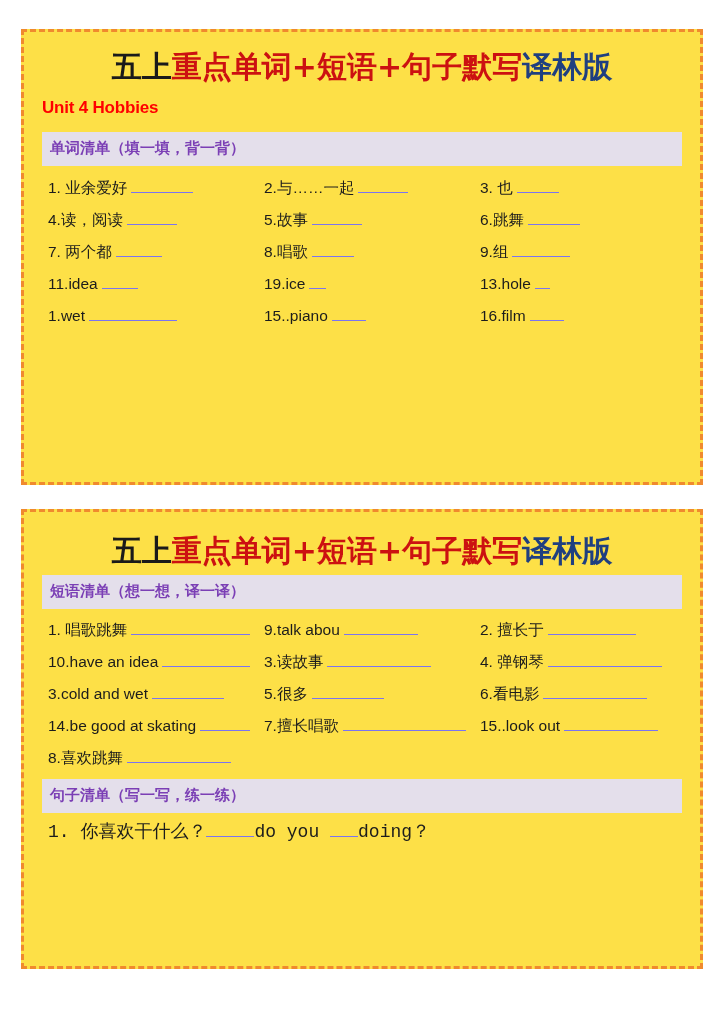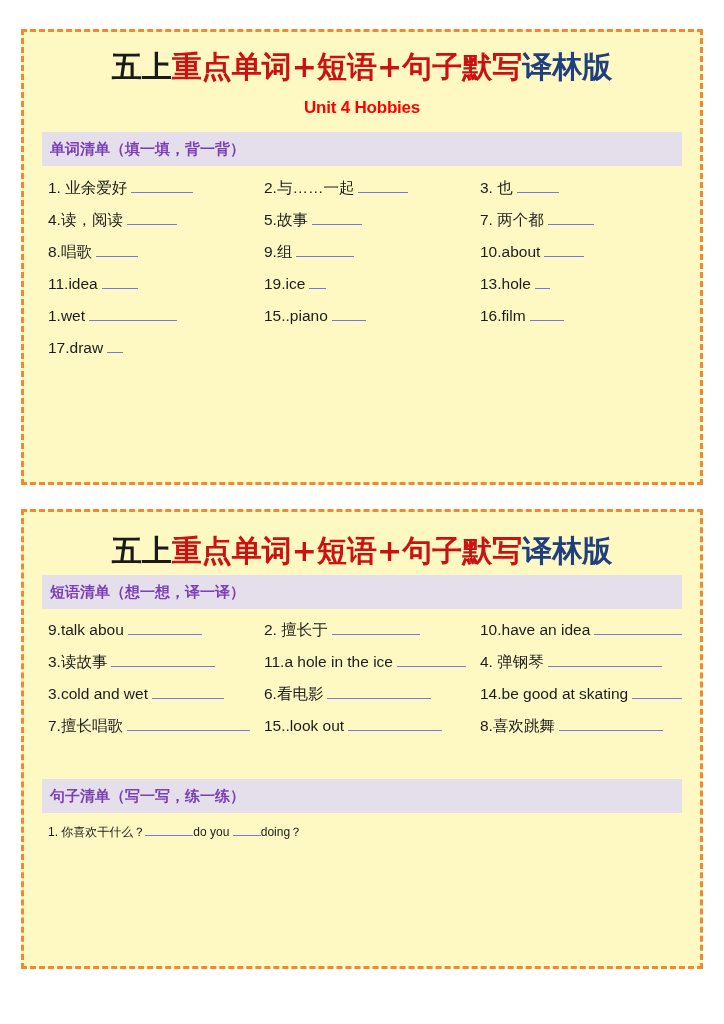--- a/index.html
+++ b/index.html
@@ -22,21 +22,21 @@
     background: #ffffff;
   }
 
   
   .panel {
     position: absolute;
     left: 21px;
     width: 682px;
     box-sizing: border-box;
     border: 3px dashed #f08a2e;
-    background: #fef9c3;
+    background: #fde047;
   }
   .panel--words {
     top: 29px;
     height: 456px;
   }
   .panel--phrases {
     top: 509px;
     height: 460px;
   }
 
@@ -60,39 +60,38 @@
     margin: 0;
   }
   .panel--words .headline { padding-top: 16px; }
   .panel--phrases .headline { padding-top: 20px; }
 
   .headline .seg-dark  { color: #1a1a1a; }
   .headline .seg-red   { color: #cc1111; }
   .headline .seg-blue  { color: #1f3f80; }
 
   .unit-line {
-    text-align: center;
     color: #ff0000;
     font-weight: bold;
     font-size: 17px;
     letter-spacing: -0.2px;
     margin: 12px 0 0 0;
     font-family: "Liberation Sans", sans-serif;
   }
 
   
   .section-band {
     background: #e4dfeb;
     color: #7b3fb5;
     font-weight: bold;
     font-size: 15px;
     line-height: 1;
     padding: 9px 8px 10px 8px;
     margin-top: 14px;
-    font-family: Liberation Sans, sans-serif;
+    font-family: Liberation Serif, serif;
     white-space: nowrap;
   }
   .section-band.tight { margin-top: 5px; }
 
   
   .list {
     display: grid;
     grid-template-columns: 1fr 1fr 1fr;
     column-gap: 14px;
     row-gap: 0;
@@ -115,25 +114,25 @@
     height: 0.95em;
     margin-left: 4px;
   }
   .item .txt { vertical-align: baseline; }
 
   
   .sentence-list {
     padding: 4px 0 0 6px;
   }
   .sentence-item {
-    font-size: 12px;
+    font-size: 18px;
     color: #1c1c1c;
     line-height: 30px;
     white-space: nowrap;
-    font-family: Liberation Sans, sans-serif;
+    font-family: Liberation Mono, monospace;
   }
   .sentence-item .blank {
     display: inline-block;
     border-bottom: 1.6px solid #7b74f0;
     height: 0.95em;
     vertical-align: baseline;
   }
 </style>
 </head>
 <body>
@@ -150,53 +149,53 @@
       <div class="unit-line">Unit 4 Hobbies</div>
 
       <div class="section-band">单词清单（填一填，背一背）</div>
 
       <div class="list list--words">
           <div class="item"><span class="txt">1. 业余爱好</span><span class="blank" style="width: 62px;"></span></div>
           <div class="item"><span class="txt">2.与……一起</span><span class="blank" style="width: 50px;"></span></div>
           <div class="item"><span class="txt">3. 也</span><span class="blank" style="width: 42px;"></span></div>
           <div class="item"><span class="txt">4.读，阅读</span><span class="blank" style="width: 50px;"></span></div>
           <div class="item"><span class="txt">5.故事</span><span class="blank" style="width: 50px;"></span></div>
+          <div class="item"><span class="txt">6.跳舞</span><span class="blank" style="width: 52px;"></span></div>
           <div class="item"><span class="txt">7. 两个都</span><span class="blank" style="width: 46px;"></span></div>
           <div class="item"><span class="txt">8.唱歌</span><span class="blank" style="width: 42px;"></span></div>
           <div class="item"><span class="txt">9.组</span><span class="blank" style="width: 58px;"></span></div>
-          <div class="item"><span class="txt">10.about</span><span class="blank" style="width: 40px;"></span></div>
           <div class="item"><span class="txt">11.idea</span><span class="blank" style="width: 36px;"></span></div>
           <div class="item"><span class="txt">19.ice</span><span class="blank" style="width: 17px;"></span></div>
           <div class="item"><span class="txt">13.hole</span><span class="blank" style="width: 15px;"></span></div>
           <div class="item"><span class="txt">1.wet</span><span class="blank" style="width: 88px;"></span></div>
           <div class="item"><span class="txt">15..piano</span><span class="blank" style="width: 34px;"></span></div>
           <div class="item"><span class="txt">16.film</span><span class="blank" style="width: 34px;"></span></div>
-          <div class="item"><span class="txt">17.draw</span><span class="blank" style="width: 16px;"></span></div>
         </div>
 
     </div>
   </section>
 
   <section class="panel panel--phrases">
     <div class="panel-inner">
 
       <h1 class="headline">
         <span class="seg-dark">五上</span><span class="seg-red">重点单词+短语+句子默写</span><span class="seg-blue">译林版</span>
       </h1>
 
       <div class="section-band tight">短语清单（想一想，译一译）</div>
 
       <div class="list list--phrases">
+          <div class="item"><span class="txt">1. 唱歌跳舞</span><span class="blank" style="width: 124px;"></span></div>
           <div class="item"><span class="txt">9.talk abou</span><span class="blank" style="width: 74px;"></span></div>
           <div class="item"><span class="txt">2. 擅长于</span><span class="blank" style="width: 88px;"></span></div>
           <div class="item"><span class="txt">10.have an idea</span><span class="blank" style="width: 88px;"></span></div>
           <div class="item"><span class="txt">3.读故事</span><span class="blank" style="width: 104px;"></span></div>
-          <div class="item"><span class="txt">11.a hole in the ice</span><span class="blank" style="width: 102px;"></span></div>
           <div class="item"><span class="txt">4. 弹钢琴</span><span class="blank" style="width: 114px;"></span></div>
           <div class="item"><span class="txt">3.cold and wet</span><span class="blank" style="width: 72px;"></span></div>
+          <div class="item"><span class="txt">5.很多</span><span class="blank" style="width: 72px;"></span></div>
           <div class="item"><span class="txt">6.看电影</span><span class="blank" style="width: 104px;"></span></div>
           <div class="item"><span class="txt">14.be good at skating</span><span class="blank" style="width: 78px;"></span></div>
           <div class="item"><span class="txt">7.擅长唱歌</span><span class="blank" style="width: 150px;"></span></div>
           <div class="item"><span class="txt">15..look out</span><span class="blank" style="width: 94px;"></span></div>
           <div class="item"><span class="txt">8.喜欢跳舞</span><span class="blank" style="width: 104px;"></span></div>
           <div class="item">&nbsp;</div>
         </div>
 
       <div class="section-band tight">句子清单（写一写，练一练）</div>
 

